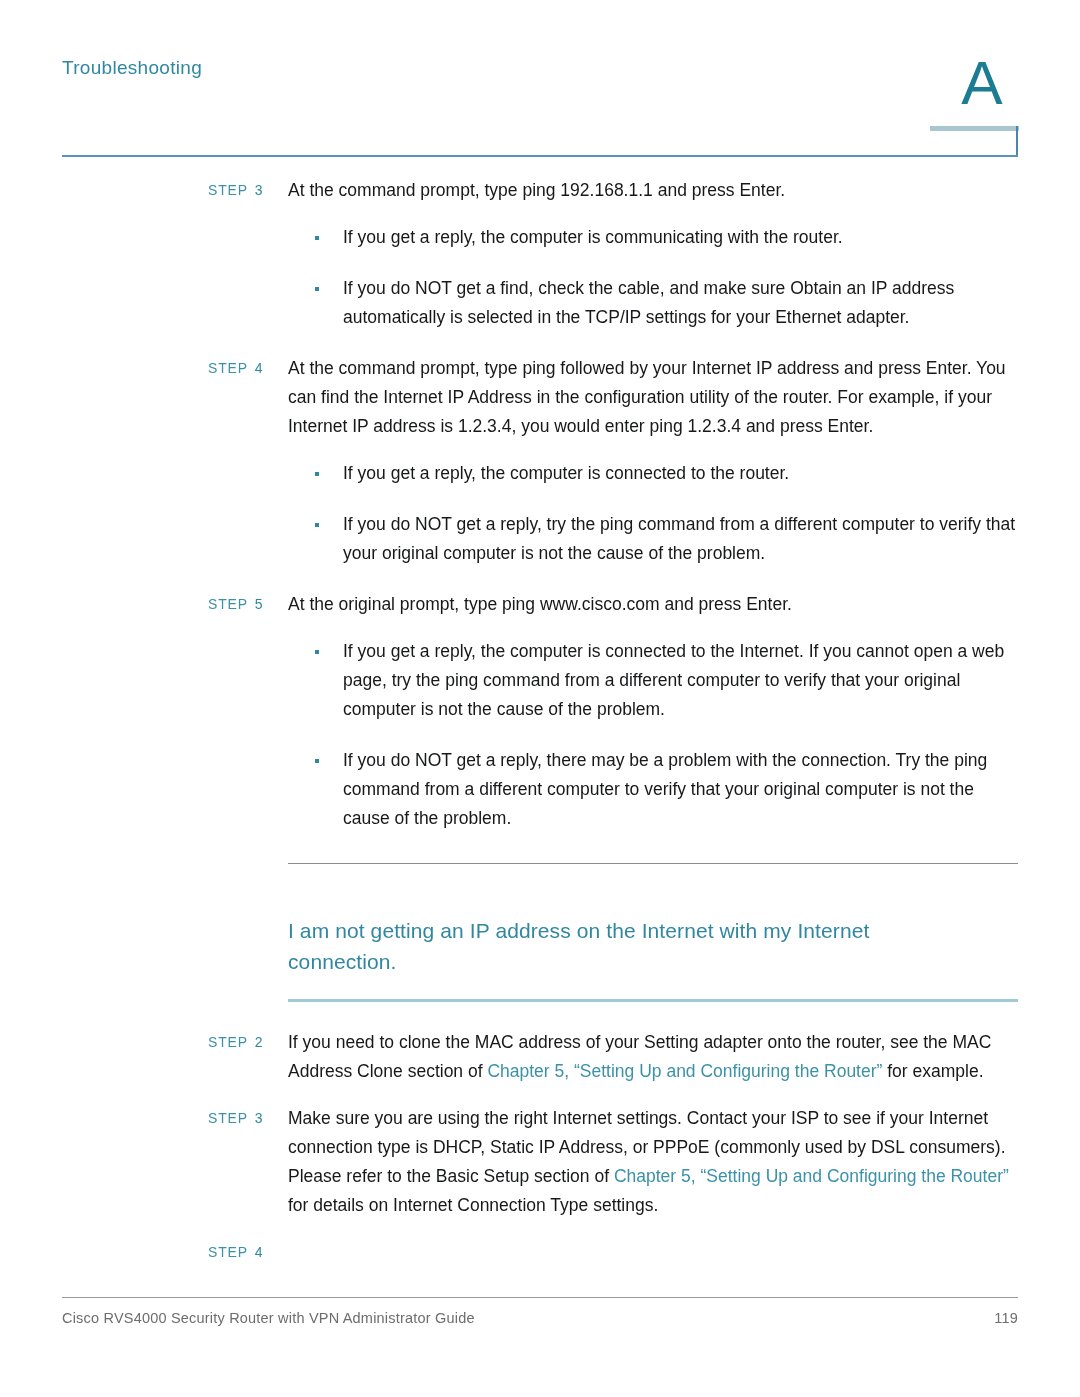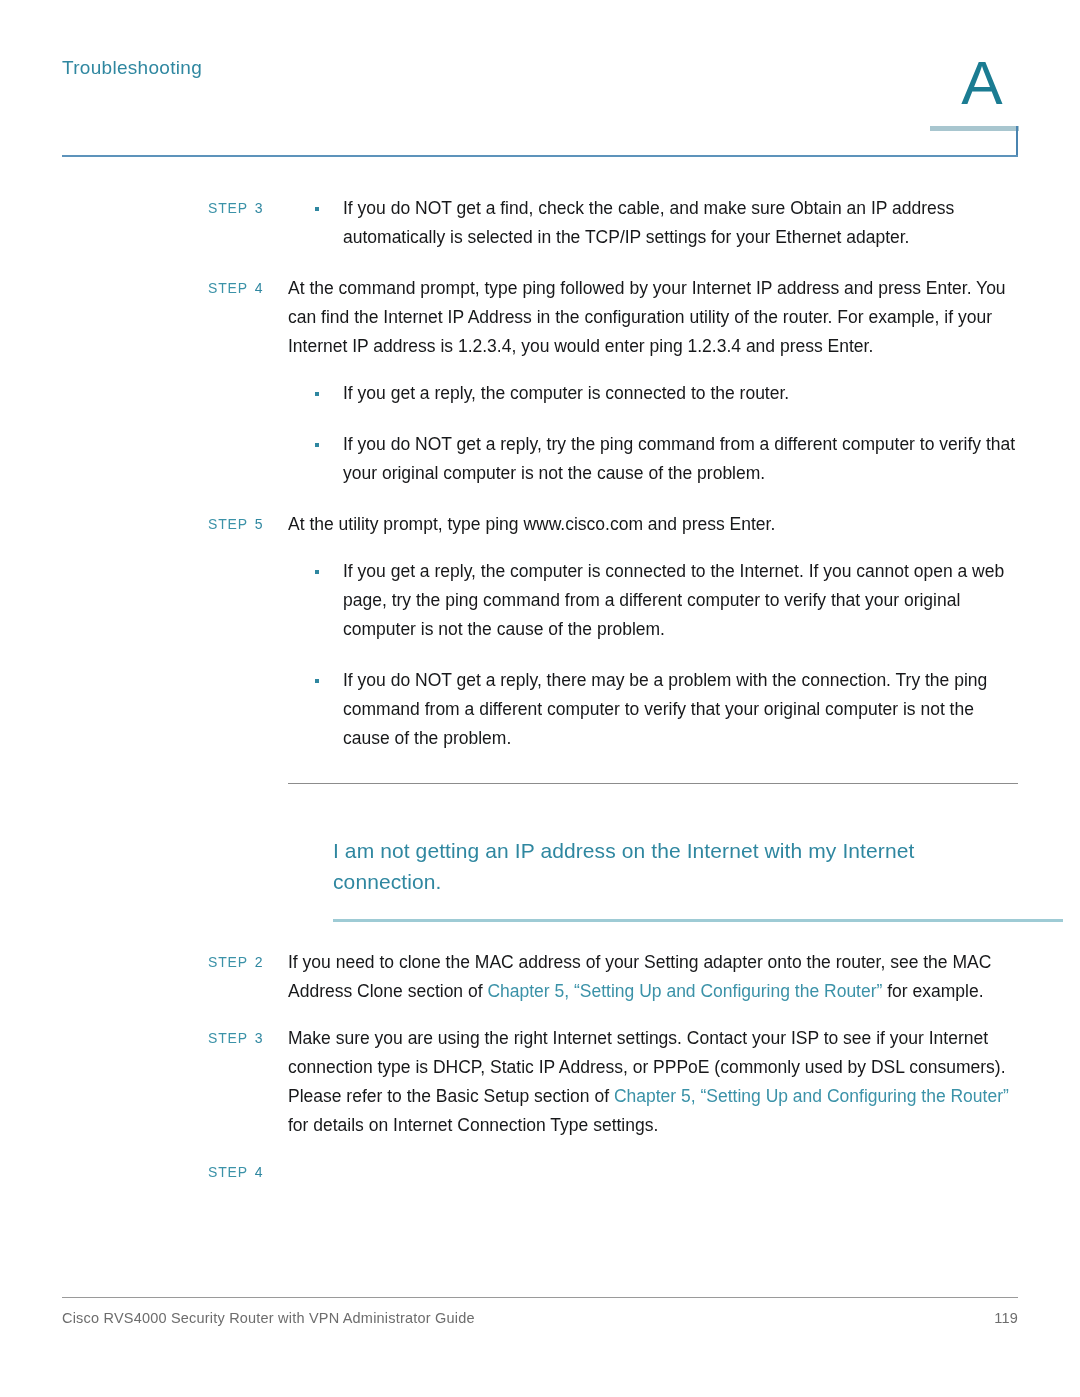--- a/index.html
+++ b/index.html
@@ -135,21 +135,20 @@
     padding-left: 288px;
     padding-right: 62px;
     margin-top: -4px;
     margin-bottom: 22px;
   }
 
   
   .section {
     position: relative;
     margin-top: 30px;
-    padding-left: 45px;
   }
   .rule-gray {
     position: absolute;
     left: 288px;
     width: 730px;
     height: 1px;
     background: #8c8c8c;
   }
   .rule-teal {
     position: absolute;
@@ -202,40 +201,41 @@
     <div class="header-tab-rule"></div>
     <div class="header-vrule"></div>
     <div class="header-rule"></div>
   </div>
 
   <div class="content">
 
     <div id="steps-top">
         <div class="step">
           <div class="step-label"><span class="step-word">STEP</span><span class="step-num">3</span></div>
+          <div class="step-body">At the command prompt, type ping 192.168.1.1 and press Enter.</div>
         </div>
         <div class="bullet-block">
           <ul class="bullets">
-            <li><span class="bullet-mark"></span></li>
+            <li><span class="bullet-mark"></span><span>If you get a reply, the computer is communicating with the router.</span></li>
             <li><span class="bullet-mark"></span><span>If you do NOT get a find, check the cable, and make sure Obtain an IP address automatically is selected in the TCP/IP settings for your Ethernet adapter.</span></li>
           </ul>
         </div>
         <div class="step">
           <div class="step-label"><span class="step-word">STEP</span><span class="step-num">4</span></div>
           <div class="step-body">At the command prompt, type ping followed by your Internet IP address and press Enter. You can find the Internet IP Address in the configuration utility of the router. For example, if your Internet IP address is 1.2.3.4, you would enter ping 1.2.3.4 and press Enter.</div>
         </div>
         <div class="bullet-block">
           <ul class="bullets">
             <li><span class="bullet-mark"></span><span>If you get a reply, the computer is connected to the router.</span></li>
             <li><span class="bullet-mark"></span><span>If you do NOT get a reply, try the ping command from a different computer to verify that your original computer is not the cause of the problem.</span></li>
           </ul>
         </div>
         <div class="step">
           <div class="step-label"><span class="step-word">STEP</span><span class="step-num">5</span></div>
-          <div class="step-body">At the utility prompt, type ping www.cisco.com and press Enter.</div>
+          <div class="step-body">At the original prompt, type ping www.cisco.com and press Enter.</div>
         </div>
         <div class="bullet-block">
           <ul class="bullets">
             <li><span class="bullet-mark"></span><span>If you get a reply, the computer is connected to the Internet. If you cannot open a web page, try the ping command from a different computer to verify that your original computer is not the cause of the problem.</span></li>
             <li><span class="bullet-mark"></span><span>If you do NOT get a reply, there may be a problem with the connection. Try the ping command from a different computer to verify that your original computer is not the cause of the problem.</span></li>
           </ul>
         </div>
       </div>
 
     <div class="section">

